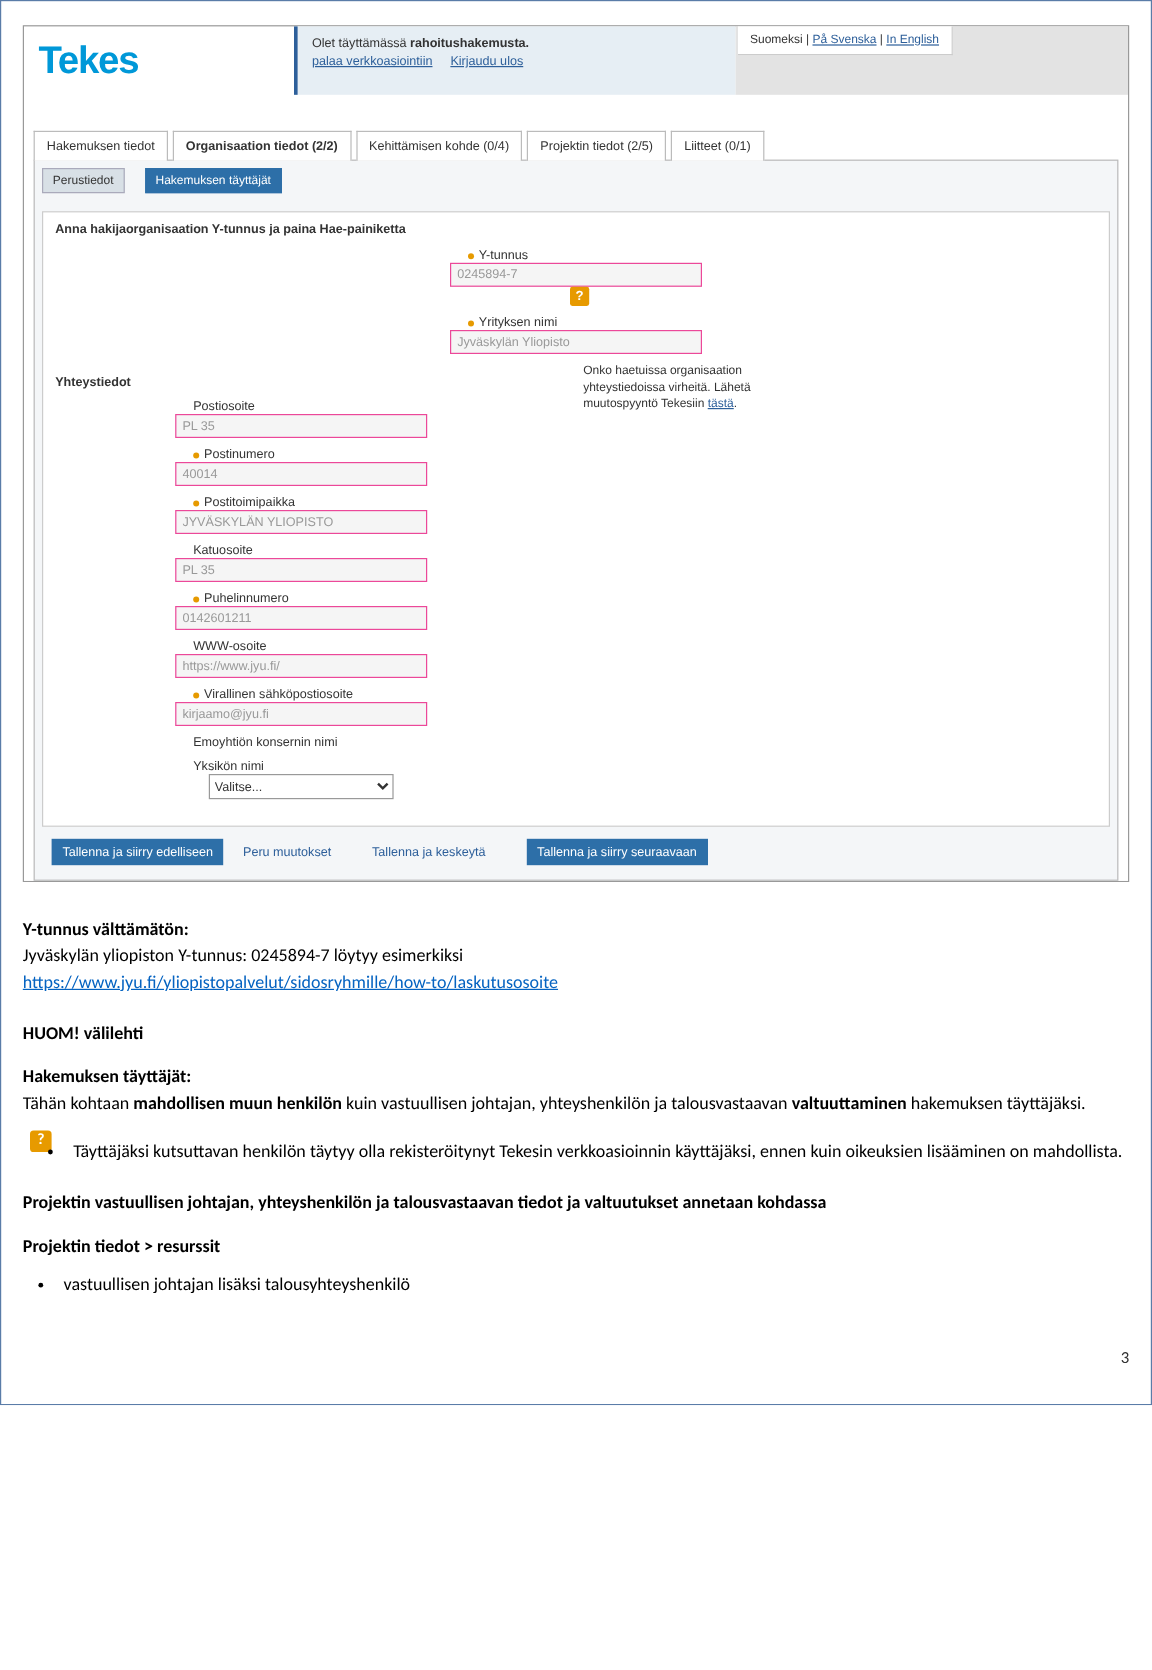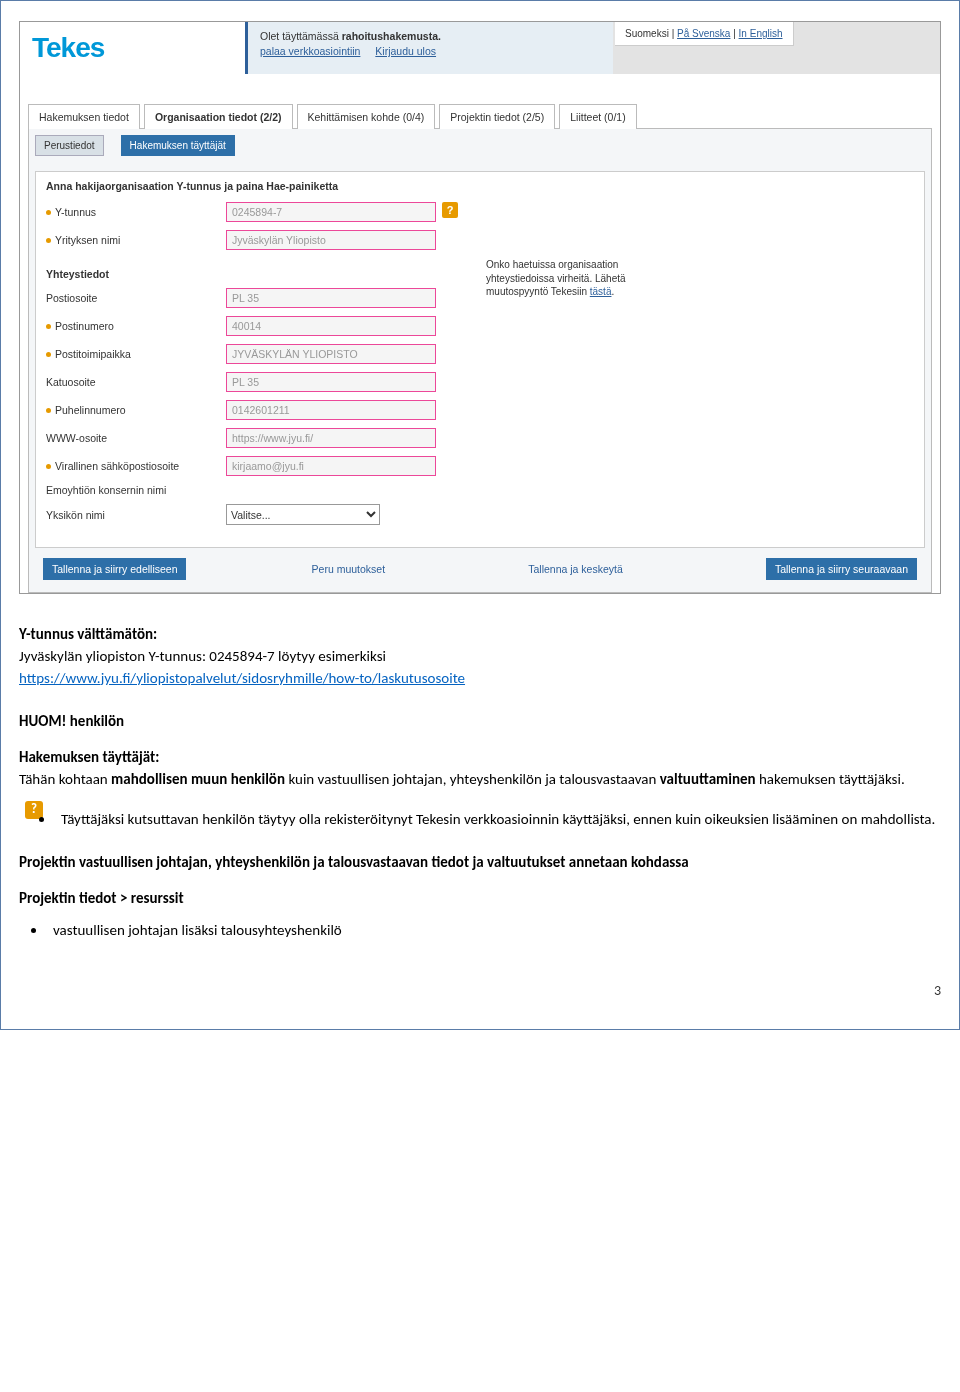--- a/index.html
+++ b/index.html
@@ -1,47 +1,47 @@
 <!DOCTYPE html>
 <html><head>
 <meta charset="utf-8">
 <style>
   * { box-sizing: border-box; margin: 0; padding: 0; }
   body { font-family: Arial, sans-serif; font-size: 11px; color: #333; background: #fff; }
   .page { width: 960px; margin: 0 auto; border: 1px solid #5a7ca8; padding: 20px 18px 30px 18px; }
   .app { border: 1px solid #999; background: #fff; }
   .header { display: flex; }
   .header-left { width: 225px; padding: 10px 12px; }
-  .logo { color: #0098d8; font-size: 28px; font-weight: bold; letter-spacing: -1px; }
+  .logo { color: #0098d8; font-size: 32px; font-weight: bold; letter-spacing: -1px; }
   .header-mid { background: #e6eef4; border-left: 3px solid #2d5f9a; padding: 8px 12px; flex: 0 0 auto; width: 368px; font-size: 10.5px; }
   .header-mid .links a { color: #2d5f9a; text-decoration: underline; margin-right: 12px; }
   .header-spacer { flex: 1; background: #e3e3e3; }
   .header-right { background: #fff; padding: 6px 10px; font-size: 10px; border-bottom: 1px solid #ccc; border-right: 1px solid #ccc; }
   .header-right a { color: #2d5f9a; text-decoration: underline; }
   .tabs-wrap { padding: 30px 8px 0 8px; background: #fff; }
   .tabs1 { display: flex; gap: 4px; }
   .tab1 { border: 1px solid #bbb; border-bottom: none; padding: 6px 10px; font-size: 10.5px; background: #fff; cursor: pointer; }
   .tab1.active { font-weight: bold; background: #fff; }
   .panel { border: 1px solid #bbb; background: #f4f6f8; padding: 6px 6px 8px 6px; margin-top: -1px; }
   .tabs2 { display: flex; gap: 17px; margin-bottom: 15px; }
   .tab2 { padding: 4px 8px; font-size: 10px; background: #d8e0e6; border: 1px solid #aab; cursor: pointer; }
   .tab2.active { background: #2d6fa8; color: #fff; border-color: #2d6fa8; }
   .form-box { background: #fff; border: 1px solid #ccc; padding: 8px 10px 14px 10px; }
   .form-heading { font-weight: bold; font-size: 10.5px; margin-bottom: 10px; }
-  .row { display: flex; margin-bottom: 8px; }
+  .row { display: flex; align-items: center; margin-bottom: 8px; flex-direction: column; }
   .row .lbl { width: 180px; font-size: 10.5px; display: flex; align-items: center; gap: 4px; }
   .dot { width: 5px; height: 5px; background: #e69a00; border-radius: 50%; display: inline-block; }
   .row input[type=text] { width: 210px; height: 20px; padding: 2px 5px; border: 1px solid #ec4899; font-size: 10.5px; color: #999; background: #fff; }
   .row input.readonly { background: #f5f5f5; }
   .row select { width: 154px; height: 21px; border: 1px solid #999; font-size: 10.5px; color: #333; background: #fff; }
   .help-ic { display: inline-flex; width: 16px; height: 16px; background: #e79a00; color: #fff; border-radius: 2px; justify-content: center; align-items: center; font-weight: bold; font-size: 11px; margin-left: 6px; }
   .sec-title { font-weight: bold; font-size: 10.5px; margin: 10px 0 8px 0; }
   .side-note { width: 200px; font-size: 10px; margin-left: 30px; line-height: 1.35; }
   .side-note a { color: #2d5f9a; text-decoration: underline; }
-  .btn-bar { display: flex; gap: 16px; align-items: center; padding: 10px 8px 4px 8px; justify-content: space-between; }
+  .btn-bar { display: flex; gap: 16px; align-items: center; padding: 10px 8px 4px 8px; }
   .btn { background: #2d6fa8; color: #fff; padding: 5px 9px; font-size: 10.5px; border: none; cursor: pointer; }
   .btn-link { color: #2d5f9a; font-size: 10.5px; text-decoration: none; cursor: pointer; margin-right: 18px; }
   .doc-text { margin-top: 30px; font-size: 15px; line-height: 1.45; color: #000; font-family: Calibri, Arial, sans-serif; }
   .doc-text a { color: #0563c1; text-decoration: underline; }
   .doc-text .h { font-weight: bold; }
   .doc-text p { margin: 10px 0; }
   .doc-text ul { margin: 8px 0 8px 28px; }
   .doc-text li { margin-bottom: 4px; padding-left: 6px; }
   .bullet-help { display: inline-flex; width: 18px; height: 18px; background: #e79a00; color: #fff; border-radius: 3px; justify-content: center; align-items: center; font-weight: bold; font-size: 13px; vertical-align: middle; margin-right: 6px; }
   .pagenum { text-align: right; font-size: 14px; margin-top: 40px; font-family: Calibri, Arial, sans-serif; }
@@ -179,21 +179,21 @@
         </div>
       </div>
     </div>
   </div>
 
   <div class="doc-text">
     <p><span class="h">Y-tunnus välttämätön:</span><br>
       <span>Jyväskylän yliopiston Y-tunnus: 0245894-7 löytyy esimerkiksi</span><br>
       <a href="#">https://www.jyu.fi/yliopistopalvelut/sidosryhmille/how-to/laskutusosoite</a>
     </p>
-    <p class="h" style="margin-top:22px;">HUOM! henkilön</p>
+    <p class="h" style="margin-top:22px;">HUOM! välilehti</p>
     <p style="margin-top:14px;">
       <span class="h">Hakemuksen täyttäjät:</span><br>
       <span>Tähän kohtaan </span><span class="h">mahdollisen muun henkilön</span><span> kuin vastuullisen johtajan, yhteyshenkilön ja talousvastaavan </span><span class="h">valtuuttaminen</span><span> hakemuksen täyttäjäksi.</span>
     </p>
     <div style="display:flex; align-items:flex-start; margin:10px 0 10px 6px;">
       <span class="bullet-help">?</span>
       <ul style="margin-left:6px;">
           <li>Täyttäjäksi kutsuttavan henkilön täytyy olla rekisteröitynyt Tekesin verkkoasioinnin käyttäjäksi, ennen kuin oikeuksien lisääminen on mahdollista.</li>
         </ul>
     </div>

